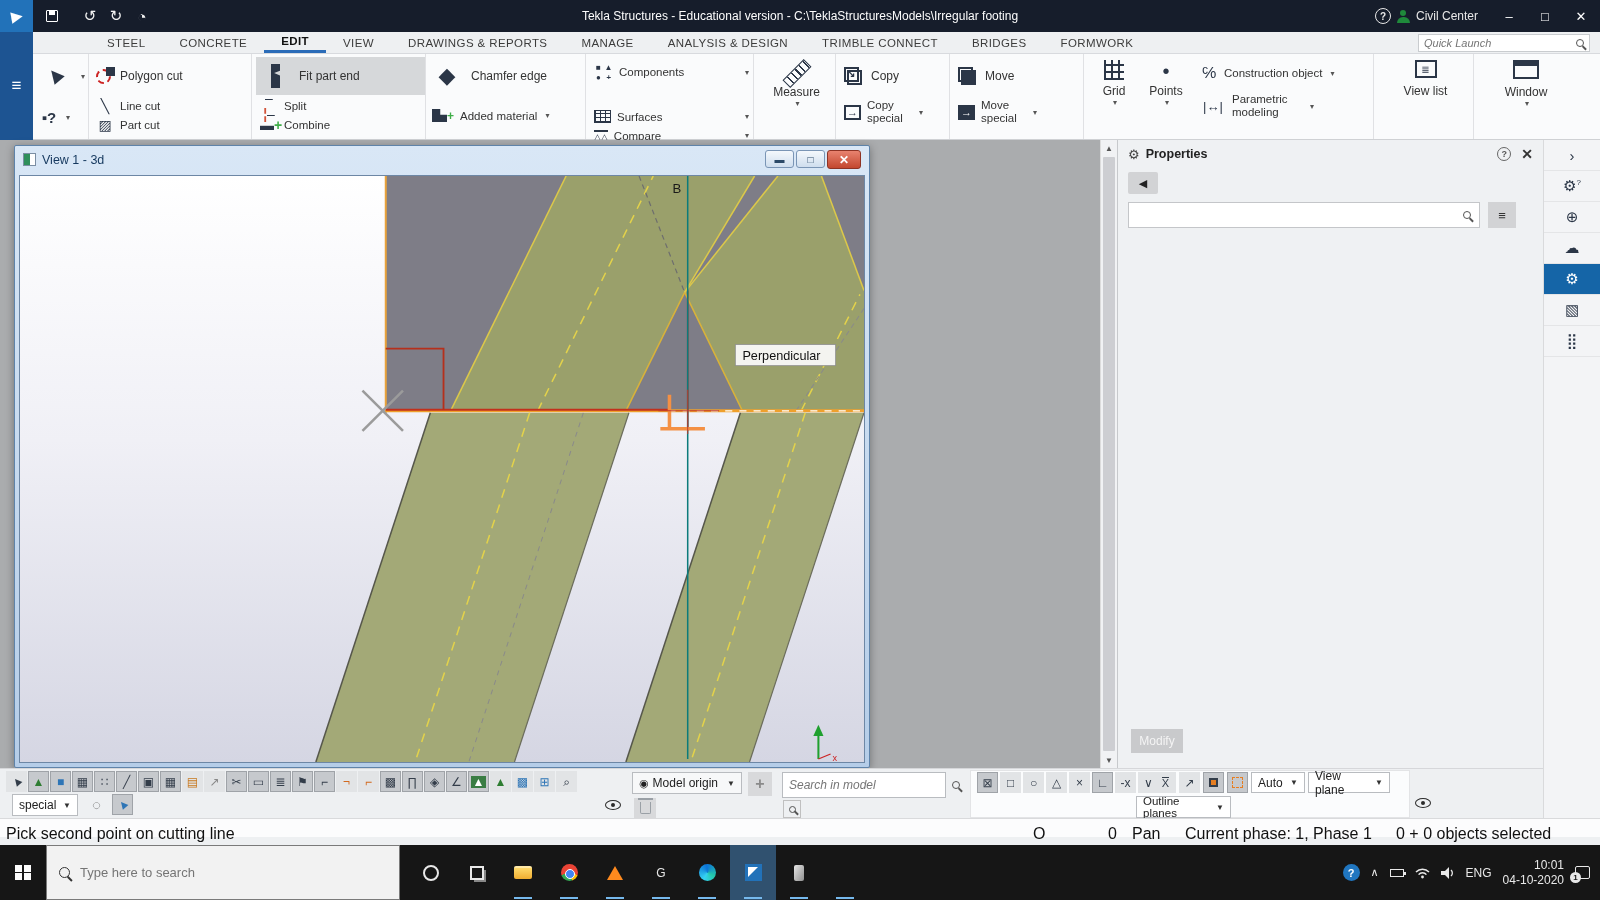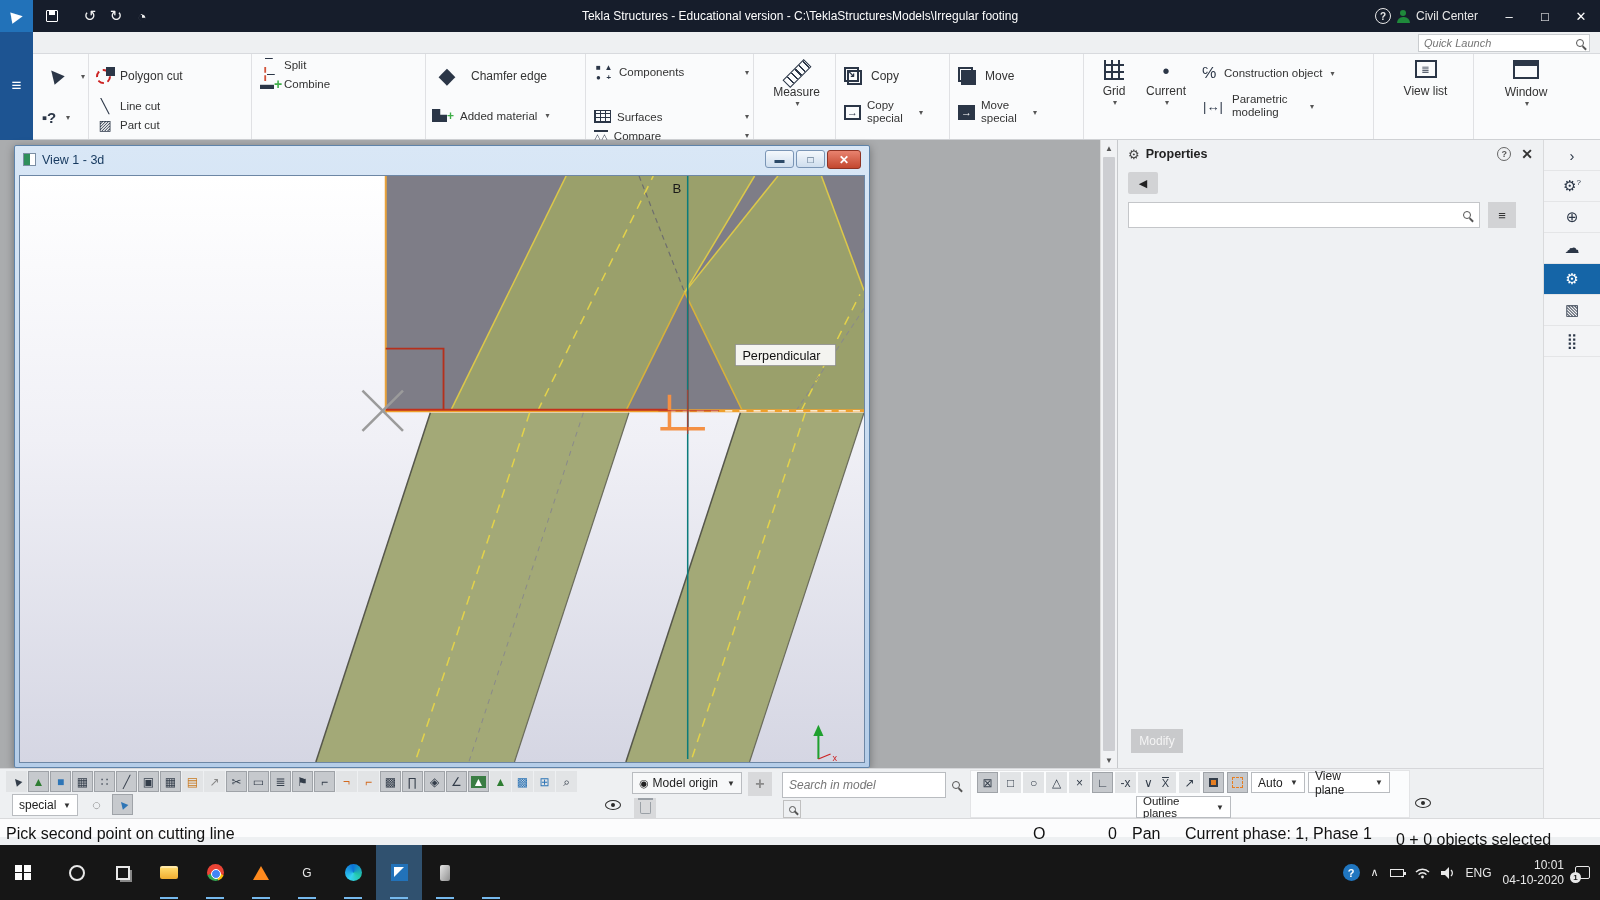--- a/index.html
+++ b/index.html
@@ -176,20 +176,32 @@
       <span class="helpring">?</span>
       <span class="person"></span>
       <span class="userlbl">Civil Center</span>
       <span class="winbtn">–</span>
       <span class="winbtn">□</span>
       <span class="winbtn">✕</span>
     </div>
   </div>
 
   <div class="tabbar">
+    <div id="tabs" style="display:flex">
+        <div class="tab ">STEEL</div>
+        <div class="tab ">CONCRETE</div>
+        <div class="tab act">EDIT</div>
+        <div class="tab ">VIEW</div>
+        <div class="tab ">DRAWINGS &amp; REPORTS</div>
+        <div class="tab ">MANAGE</div>
+        <div class="tab ">ANALYSIS &amp; DESIGN</div>
+        <div class="tab ">TRIMBLE CONNECT</div>
+        <div class="tab ">BRIDGES</div>
+        <div class="tab ">FORMWORK</div>
+      </div>
     <div class="qlaunch">
       <input placeholder="Quick Launch" style="">
       <span class="mag"></span>
     </div>
   </div>
 
   <div class="ribbon">
     <div class="rg" style="left:36px;width:53px">
       <div class="big">
           <span class="ric bigic rot">►</span>
@@ -208,20 +220,24 @@
       <div class="sm">
           <span class="ric">╲</span>
           <span>Line cut</span>
         </div>
       <div class="sm">
           <span class="ric">▨</span>
           <span>Part cut</span>
         </div>
     </div>
     <div class="rg" style="left:256px;width:170px">
+      <div class="big hl">
+          <span class="fitic"></span>
+          <span>Fit part end</span>
+        </div>
       <div class="sm">
           <span class="ric">–<b style="color:#d2543a">¦</b>–</span>
           <span>Split</span>
         </div>
       <div class="sm">
           <span class="ric">▬<b style="color:#3fae49">+</b></span>
           <span>Combine</span>
         </div>
     </div>
     <div class="rg" style="left:428px;width:158px">
@@ -290,21 +306,21 @@
         </div>
     </div>
     <div class="rg" style="left:1088px;width:108px;border-right:none;display:flex">
       <div class="col" style="width:52px">
           <span class="gridic"></span>
           <span>Grid</span>
           <span class="dd">▾</span>
         </div>
       <div class="col" style="width:52px">
           <span style="font-size:20px;color:#2b3647;height:24px">•</span>
-          <span>Current</span>
+          <span>Points</span>
           <span class="dd">▾</span>
         </div>
     </div>
     <div class="rg" style="left:1196px;width:178px">
       <div class="sm" style="height:30px;margin-top:4px">
           <span class="ric" style="font-size:16px">℅</span>
           <span>Construction object</span>
           <span class="dd">▾</span>
         </div>
       <div class="sm" style="height:32px">
@@ -632,32 +648,36 @@
     </div>
     <span class="abs" style="left:1415px;top:28px"><span class="eye"></span></span>
   </div>
 
   <div class="status">
     <span class="msg">Pick second point on cutting line</span>
     <span class="abs" style="left:1033px;top:6px">O</span>
     <span class="abs" style="left:1108px;top:6px">0</span>
     <span class="abs" style="left:1132px;top:6px">Pan</span>
     <span class="abs" style="left:1185px;top:6px">Current phase: 1, Phase 1</span>
-    <span class="abs" style="left:1396px;top:12px">0 + 0 objects selected</span>
+    <span class="abs" style="left:1396px;top:6px">0 + 0 objects selected</span>
   </div>
 
   <div class="taskbar">
     <div class="t-start">
         <span class="winlogo">
           <i></i>
           <i></i>
           <i></i>
           <i></i>
         </span>
       </div>
+    <div class="tsearch">
+      <span class="mag"></span>
+      <input placeholder="Type here to search" style="">
+    </div>
     <div class="tkapps" id="tkapps">
         <div class="tkapp  ">
           <span class="t-cortana"></span>
         </div>
         <div class="tkapp  ">
           <span class="t-task-view"></span>
         </div>
         <div class="tkapp  open">
           <span class="t-file-explorer"></span>
         </div>

